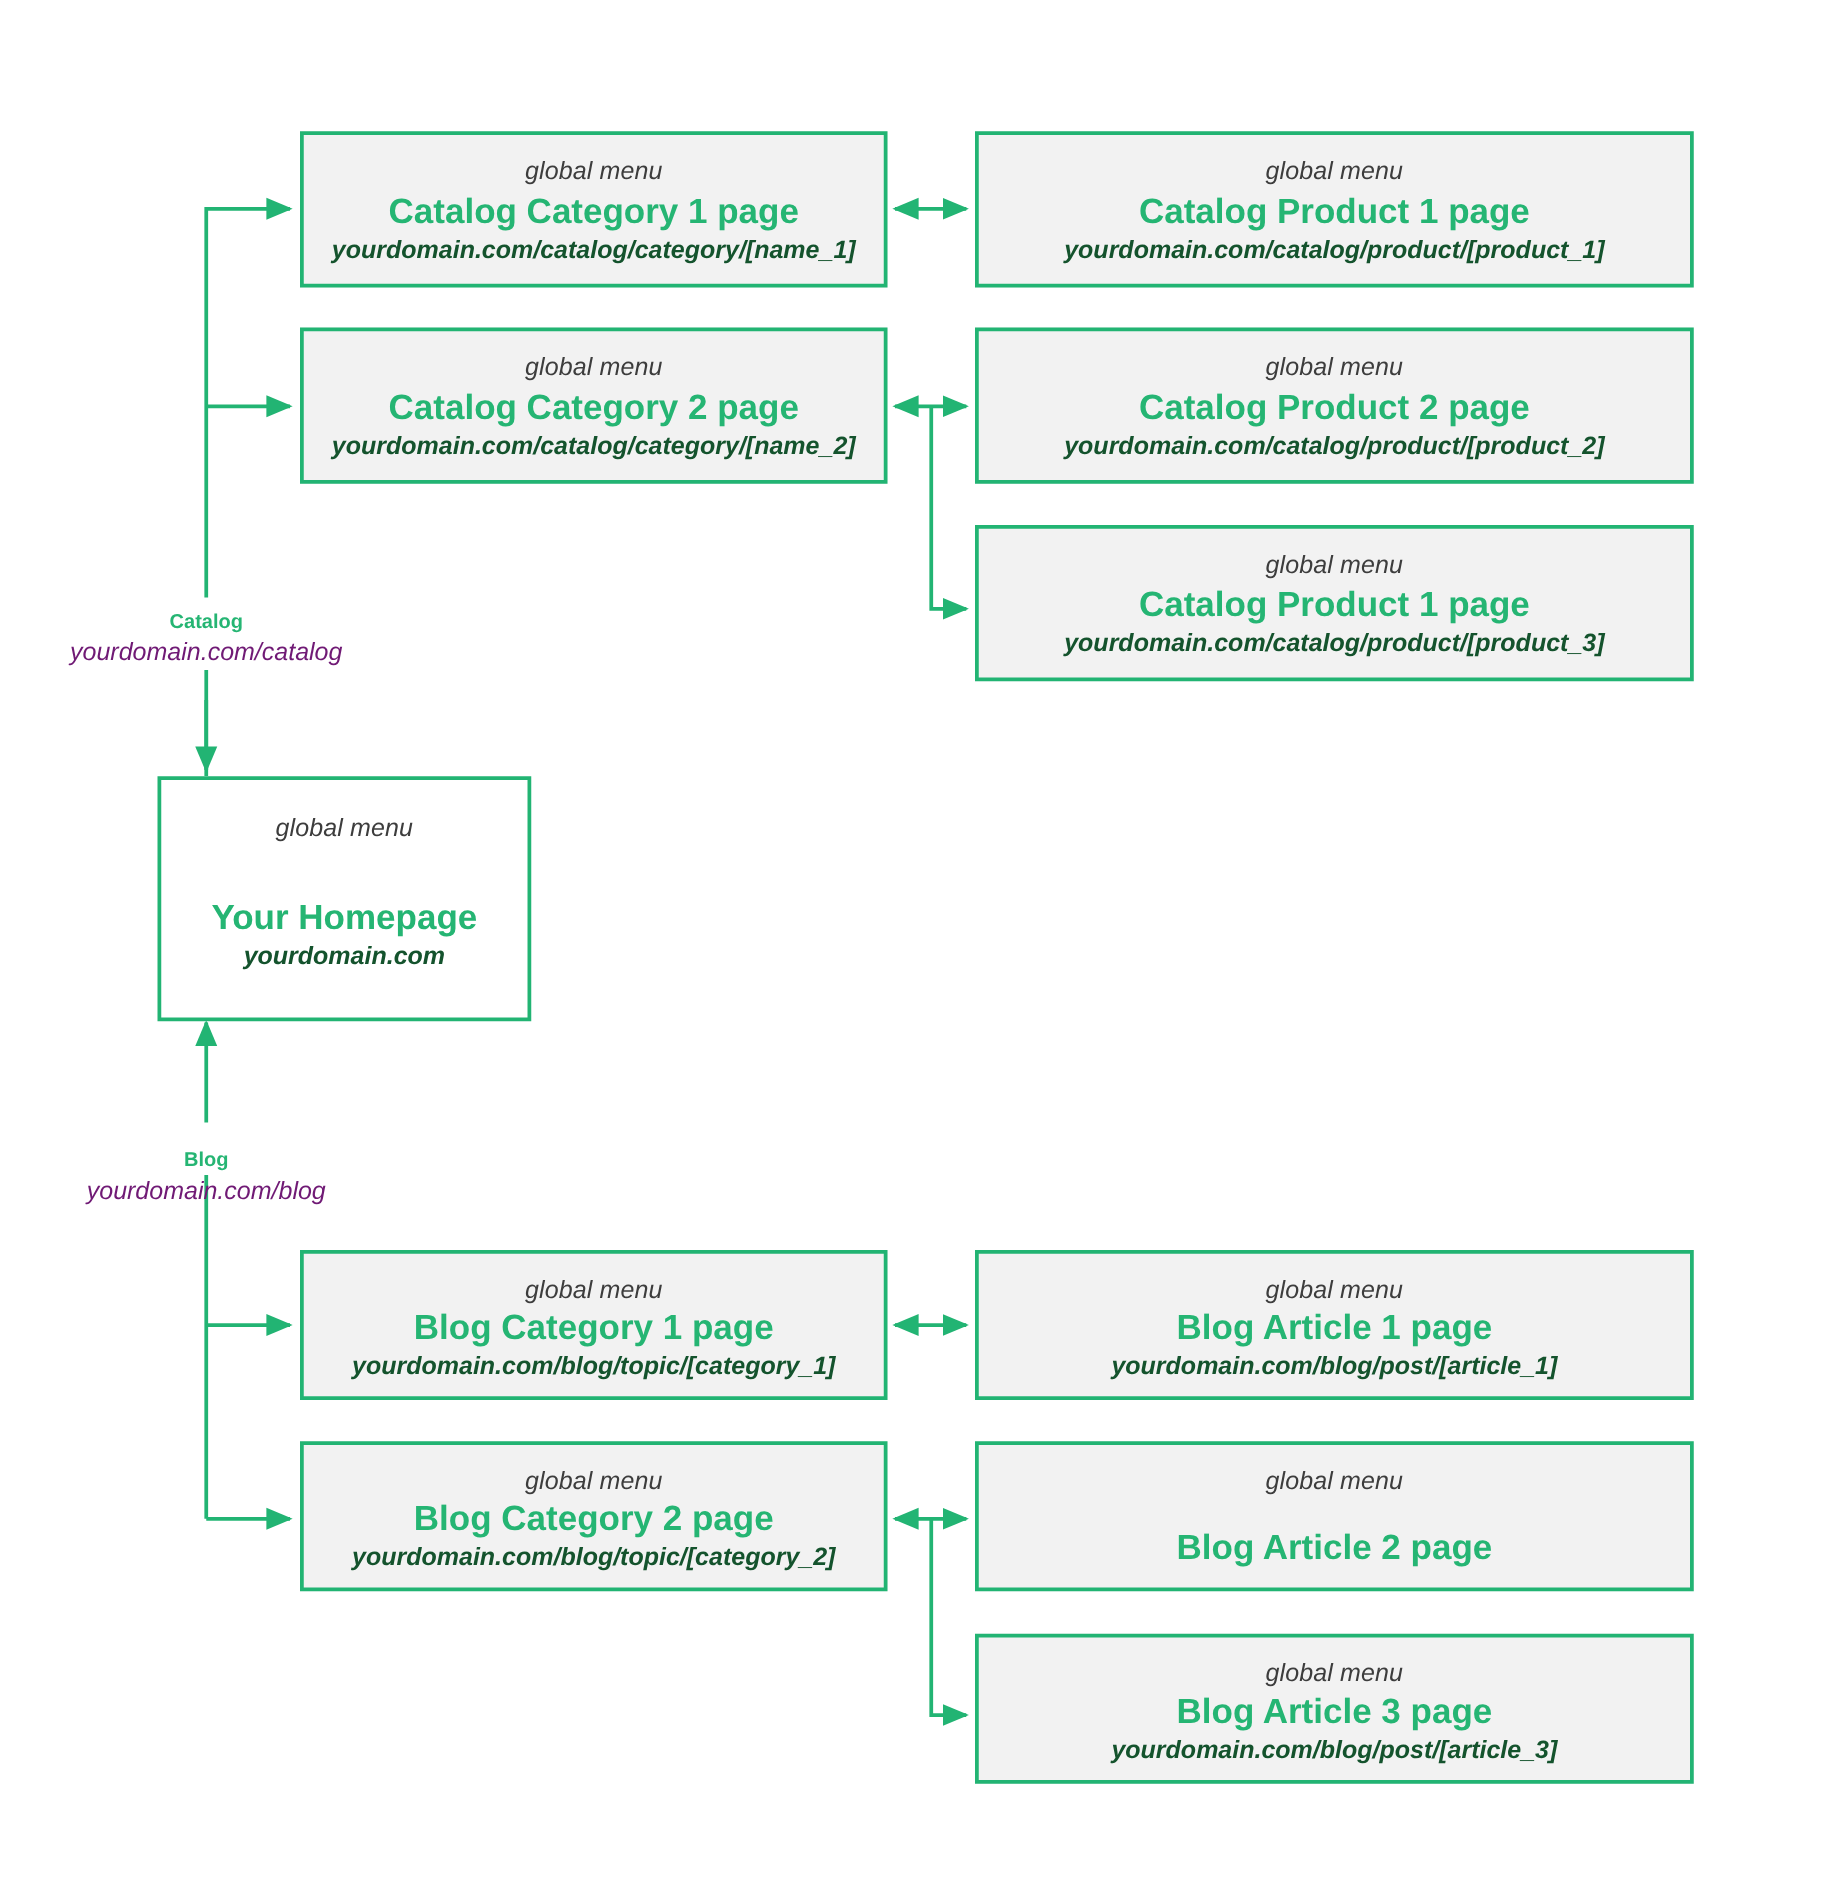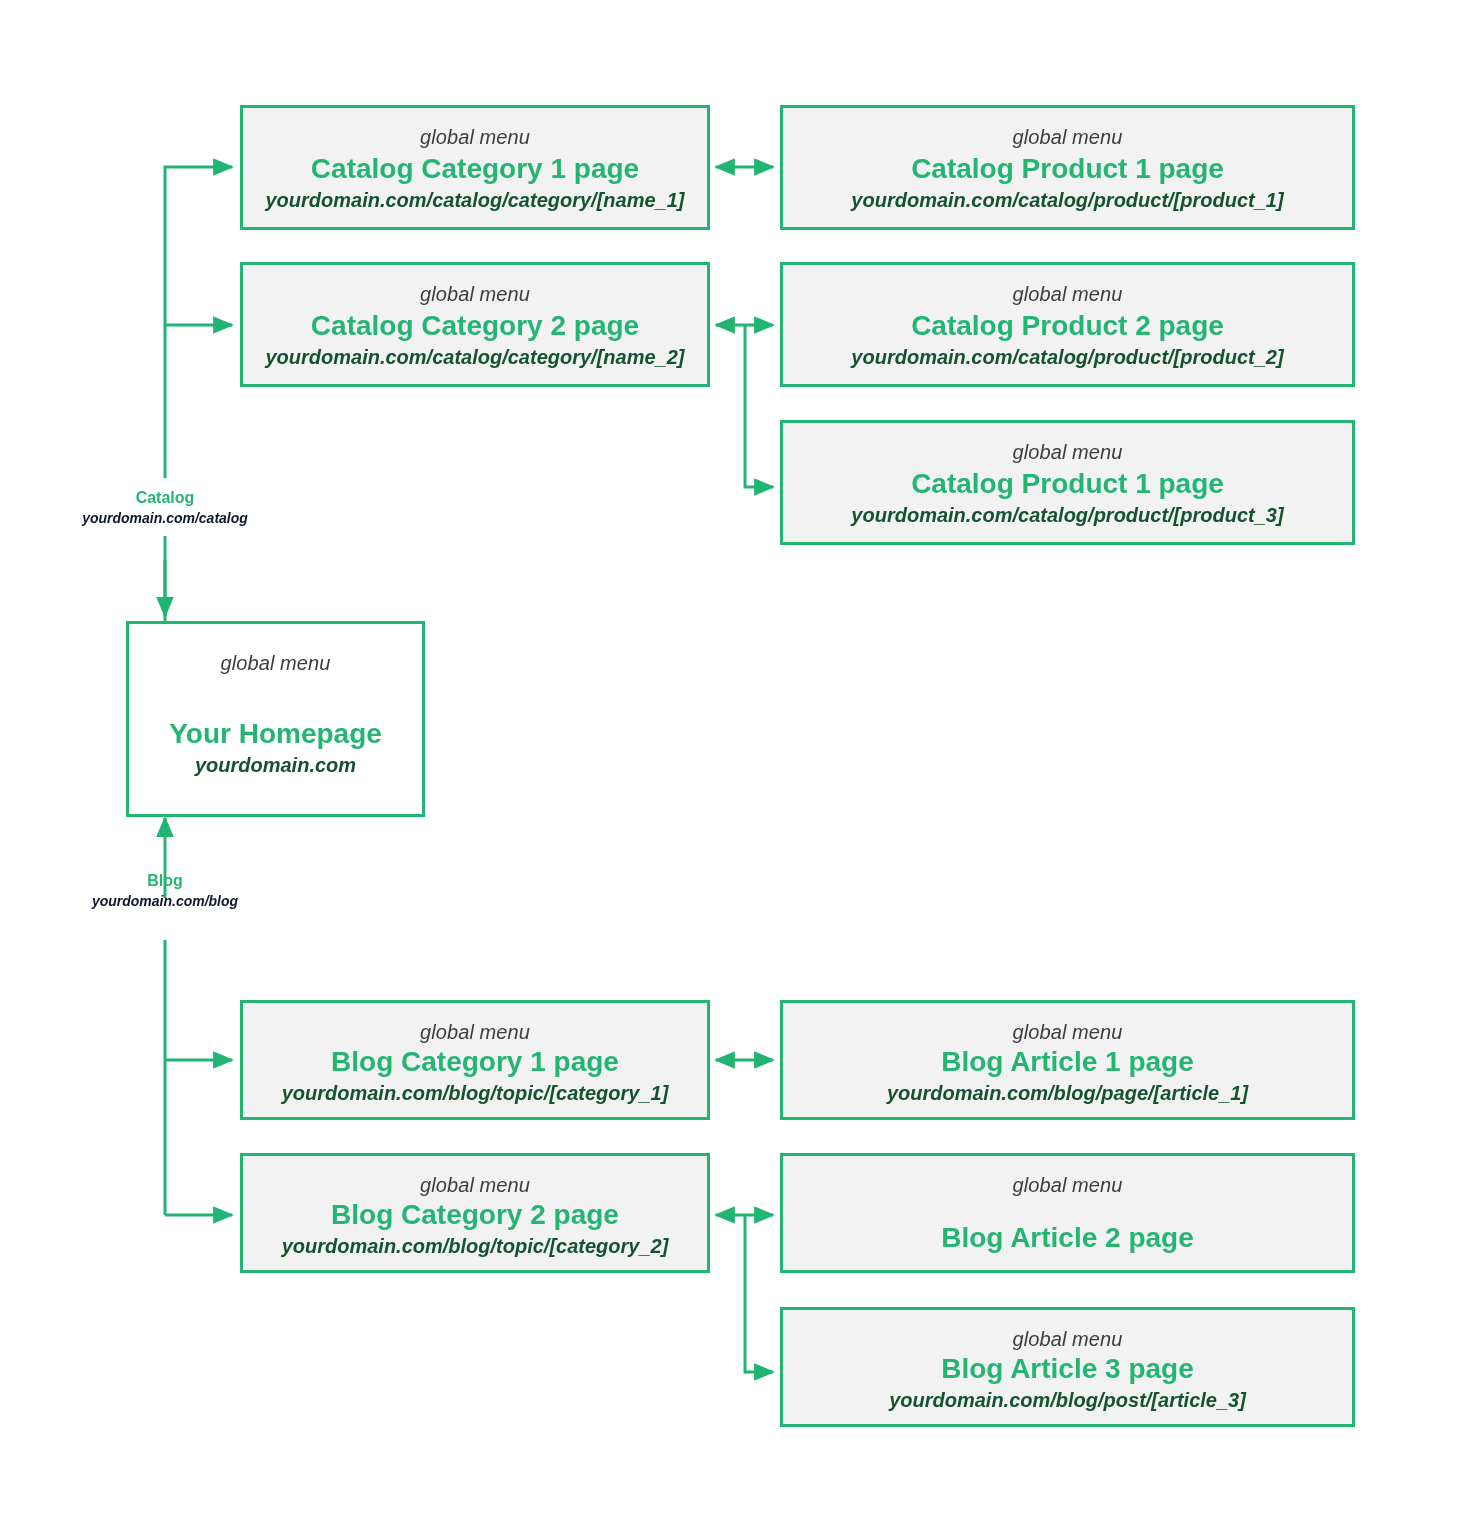--- a/index.html
+++ b/index.html
@@ -78,24 +78,23 @@
     white-space: nowrap;
   }
   .edge-label-title {
     font-size: 16px;
     font-weight: bold;
     color: #25b573;
     line-height: 1.35;
   }
   .edge-label-url {
     font-style: italic;
-    font-size: 14px;
-    color: #0f172a;
+    font-size: 20px;
+    color: #701a75;
     line-height: 1.35;
-    font-weight: bold;
   }
 </style>
 </head>
 <body>
 
 <div id="canvas">
 
   <svg id="connectors" viewBox="0 0 1466 1520" width="1466" height="1520" xmlns="http://www.w3.org/2000/svg">
     <defs>
       <marker id="arrowR" viewBox="0 0 10 10" refX="9" refY="5" markerWidth="7" markerHeight="7" orient="auto-start-reverse">
@@ -184,38 +183,38 @@
   </div>
 
   <div class="node is-home" style="left:126px; top:621px; width:299px; height:196px;">
     <div class="node-menu" style="margin-top:28px;">global menu</div>
     <div class="node-body">
       <div class="node-title">Your Homepage</div>
       <div class="node-url">yourdomain.com</div>
     </div>
   </div>
 
-  <div class="edge-label" style="left:15px; top:870px; width:300px;">
+  <div class="edge-label" style="left:15px; top:918px; width:300px;">
     <div class="edge-label-title">Blog</div>
     <div class="edge-label-url">yourdomain.com/blog</div>
   </div>
 
   <div class="node" style="left:240px; top:1000px; width:470px; height:120px;">
     <div class="node-menu">global menu</div>
     <div class="node-body">
       <div class="node-title">Blog Category 1 page</div>
       <div class="node-url">yourdomain.com/blog/topic/[category_1]</div>
     </div>
   </div>
 
   <div class="node" style="left:780px; top:1000px; width:575px; height:120px;">
     <div class="node-menu">global menu</div>
     <div class="node-body">
       <div class="node-title">Blog Article 1 page</div>
-      <div class="node-url">yourdomain.com/blog/page/[article_1]</div>
+      <div class="node-url">yourdomain.com/blog/post/[article_1]</div>
     </div>
   </div>
 
   <div class="node" style="left:240px; top:1153px; width:470px; height:120px;">
     <div class="node-menu">global menu</div>
     <div class="node-body">
       <div class="node-title">Blog Category 2 page</div>
       <div class="node-url">yourdomain.com/blog/topic/[category_2]</div>
     </div>
   </div>

